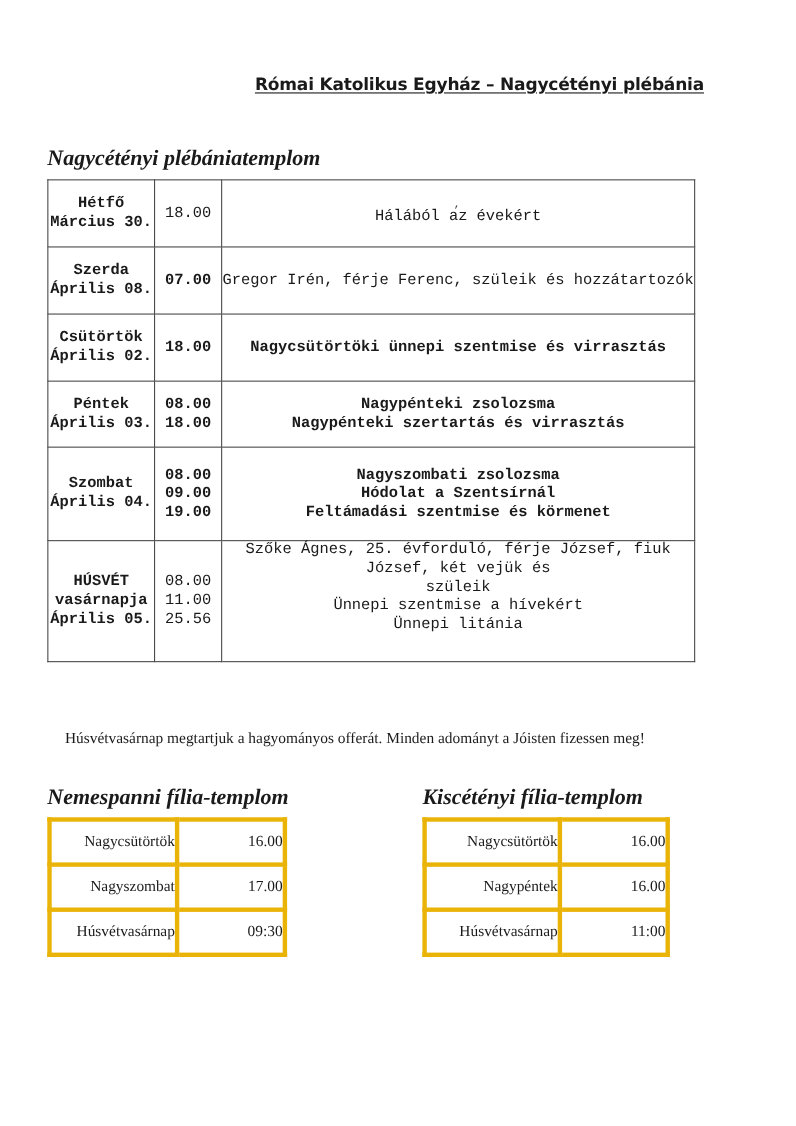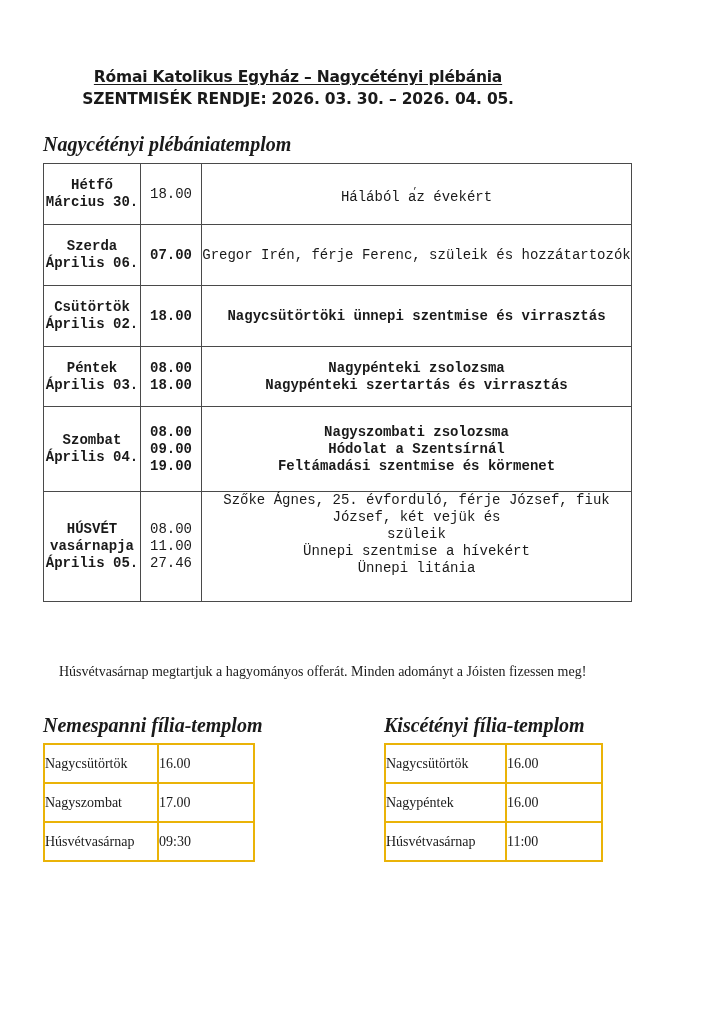--- a/index.html
+++ b/index.html
@@ -1,44 +1,43 @@
 <!DOCTYPE html>
 <html><head>
   <meta charset="utf-8">
   <style>
     html, body { margin: 0; padding: 0; background: #ffffff; }
     body { width: 724px; height: 1024px; position: relative; overflow: hidden; color: #1a1a1a; }
 
-    .title-block { position: absolute; left: 0; top: 66px; width: 596px; text-align: center;
-      font-family: "DejaVu Sans", "Liberation Sans", sans-serif; font-weight: bold; font-size: 15.5px; line-height: 22px; letter-spacing: -0.2px; }
+    .title-block { position: absolute; left: 0; top: 66px; width: 596px; text-align: right;
+      font-family: "DejaVu Sans", "Liberation Sans", sans-serif; font-weight: bold; font-size: 15.5px; line-height: 22px; letter-spacing: -0.2px; padding-left: 44px; }
     .title-line1 { text-decoration: underline; text-underline-offset: 2px; }
 
     .section-title { position: absolute; font-family: "Liberation Serif", serif; font-weight: bold; font-size: 20px; font-style: italic; }
 
     table.main { position: absolute; left: 43px; top: 163px; border-collapse: collapse;
       font-family: Liberation Mono, monospace; font-size: 14px; }
     table.main td { border: 1px solid #4a4a4a; text-align: center; vertical-align: middle; padding: 0; line-height: 17px; }
     table.main td.day { width: 96px; font-weight: bold; }
     table.main td.time { width: 60px; }
     table.main td.desc { width: 429px; }
     .b { font-weight: bold; }
     .line { display: block; }
     .mark { display: block; font-size: 9px; line-height: 6px; height: 6px; margin-left: -2px; }
 
     .note { position: absolute; left: 43px; top: 664px; font-family: "Liberation Serif", serif; font-size: 14px; margin-left: 16px; }
 
     table.small { position: absolute; border-collapse: collapse; font-family: "Liberation Serif", serif; font-size: 14px; }
-    table.small td { border: 2px solid #eab308; text-align: left; vertical-align: middle; height: 37px; padding: 0; }
+    table.small td { border: 4px solid #eab308; text-align: right; vertical-align: middle; height: 37px; padding: 0; }
   </style>
 </head>
 <body>
 
 <div class="title-block">
   <div class="title-line1">Római Katolikus Egyház – Nagycétényi plébánia</div>
-  <div>SZENTMISÉK RENDJE: 2026. 03. 30. – 2026. 04. 05.</div>
 </div>
 
 <div class="section-title" style="left:43px; top:133px;">Nagycétényi plébániatemplom</div>
 
 <table class="main">
   <tbody>
 
     <tr style="height:61px;">
       <td class="day">
         <span class="line">Hétfő</span>
@@ -50,21 +49,21 @@
       <td class="desc">
         <span class="mark">,</span>
         <span class="line">Hálából az évekért</span>
       </td>
     </tr>
 
 
     <tr style="height:61px;">
       <td class="day">
         <span class="line">Szerda</span>
-        <span class="line">Április 06.</span>
+        <span class="line">Április 08.</span>
       </td>
       <td class="time b">
         <span class="line">07.00</span>
       </td>
       <td class="desc">
         <span class="line">Gregor Irén, férje Ferenc, szüleik és hozzátartozók</span>
       </td>
     </tr>
 
     <tr style="height:61px;">
@@ -114,21 +113,21 @@
 
     <tr style="height:101px;">
       <td class="day">
         <span class="line">HÚSVÉT</span>
         <span class="line">vasárnapja</span>
         <span class="line">Április 05.</span>
       </td>
       <td class="time">
         <span class="line">08.00</span>
         <span class="line">11.00</span>
-        <span class="line">27.46</span>
+        <span class="line">25.56</span>
       </td>
       <td class="desc" style="padding-bottom:24px;">
         <span class="line">Szőke Ágnes, 25. évforduló, férje József, fiuk József, két vejük és</span>
         <span class="line">szüleik</span>
         <span class="line">Ünnepi szentmise a hívekért</span>
         <span class="line">Ünnepi litánia</span>
       </td>
     </tr>
   </tbody>
 </table>

